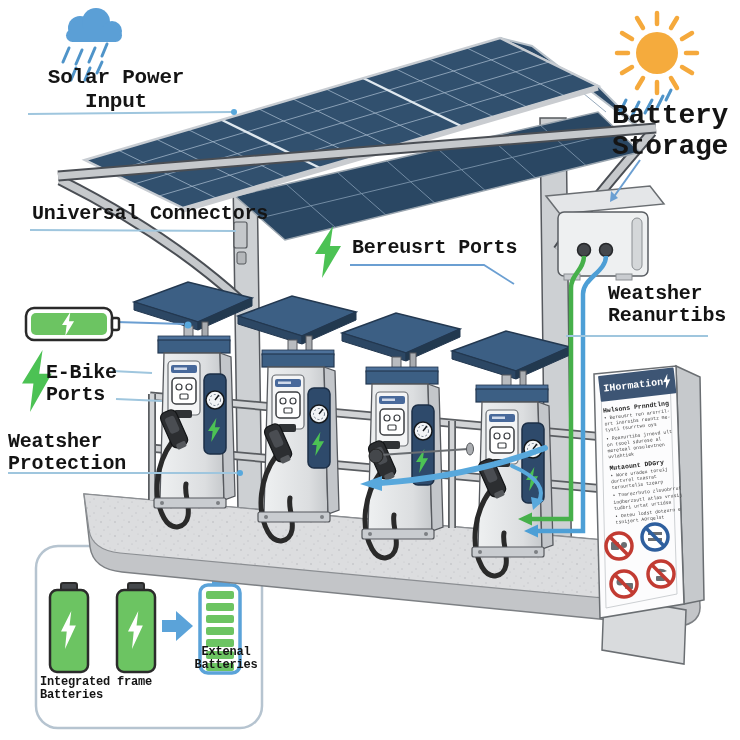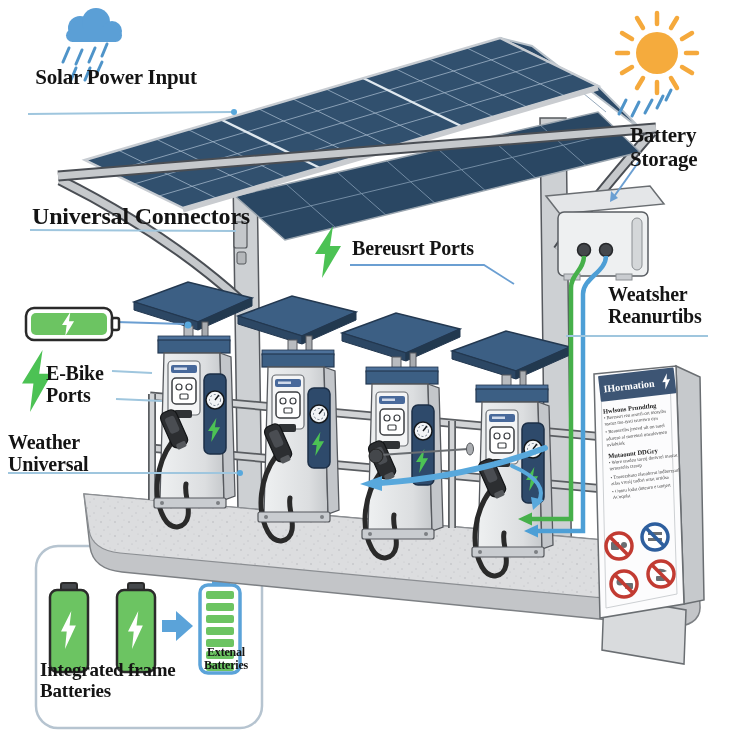--- a/index.html
+++ b/index.html
@@ -1,27 +1,27 @@
 <!DOCTYPE html>
 <html><head>
 <meta charset="utf-8">
 <style>
   html,body{margin:0;padding:0;background:#fff;}
   #stage{position:relative;width:740px;height:740px;background:#ffffff;overflow:hidden;
-         font-family:Liberation Serif, serif;}
+         font-family:Liberation Mono, monospace;}
   #scene{position:absolute;left:0;top:0;}
   .lbl{position:absolute;font-weight:700;color:#141414;line-height:1.12;letter-spacing:-0.2px;}
   .lbl-solar{left:26px;top:66px;width:180px;text-align:center;font-size:21px;}
-  .lbl-batstore{left:612px;top:124px;width:110px;font-size:21px;margin-left:18px;}
-  .lbl-universal{left:32px;top:203px;white-space:nowrap;font-size:24px;}
+  .lbl-batstore{left:612px;top:100px;width:110px;font-size:28px;}
+  .lbl-universal{left:32px;top:203px;white-space:nowrap;font-size:20px;}
   .lbl-charging{left:352px;top:237px;white-space:nowrap;font-size:20px;}
   .lbl-weatsher{left:608px;top:283px;width:130px;font-size:20px;}
   .lbl-ebike{left:46px;top:362px;width:74px;text-align:left;font-size:20px;}
   .lbl-weather{left:8px;top:431px;width:142px;font-size:20px;}
-  .lbl-integrated{left:40px;top:659px;width:160px;font-size:19px;font-weight:600;}
+  .lbl-integrated{left:40px;top:676px;width:160px;font-size:12px;font-weight:600;}
   .lbl-extenal{left:185px;top:646px;width:82px;text-align:center;font-size:12px;font-weight:600;}
   .sign{position:absolute;left:598px;top:376px;width:76px;transform:rotate(-6.5deg);
         transform-origin:top left;}
   .sign-header{background:#3d5574;color:#fff;font-size:10px;font-weight:700;padding:5px 4px;
         display:flex;align-items:center;justify-content:space-between;border-radius:1px;}
   .sign-body{padding:2px 1px;}
   .sign-h{font-size:6.5px;font-weight:700;color:#222;margin:4px 0 1px 0;}
   .sign-b{font-size:4.8px;color:#444;line-height:1.3;margin:0 0 2px 0;}
   .sign-b::before{content:"• ";}
 </style>
@@ -327,21 +327,21 @@
     <use href="#bolt" x="62" y="312" width="13" height="24" fill="#ffffff"></use>
   </g>
 </svg>
 
 <div class="lbl lbl-solar">Solar Power Input</div>
 <div class="lbl lbl-batstore">Battery Storage</div>
 <div class="lbl lbl-universal">Universal Connectors</div>
 <div class="lbl lbl-charging">Bereusrt Ports</div>
 <div class="lbl lbl-weatsher">Weatsher Reanurtibs</div>
 <div class="lbl lbl-ebike">E-Bike Ports</div>
-<div class="lbl lbl-weather">Weather Universal</div>
+<div class="lbl lbl-weather">Weatsher Protection</div>
 <div class="lbl lbl-integrated">Integrated frame Batteries</div>
 <div class="lbl lbl-extenal">Extenal Batteries</div>
 
 <div class="sign">
   <div class="sign-header">
     <span>IHormation</span>
     <svg width="9" height="16" viewBox="0 0 14 26">
       <polygon points="9,0 0,14 5,14 3.5,26 13,10 7.5,10" fill="#ffffff"></polygon>
     </svg>
   </div>

